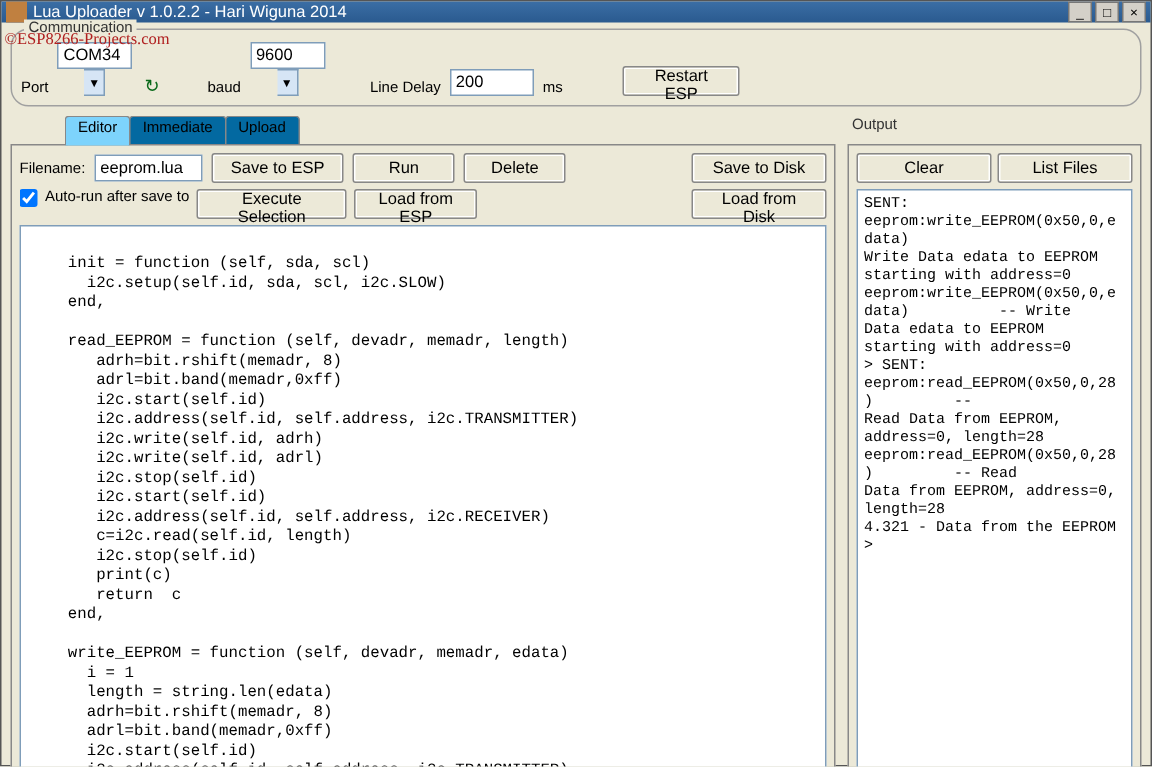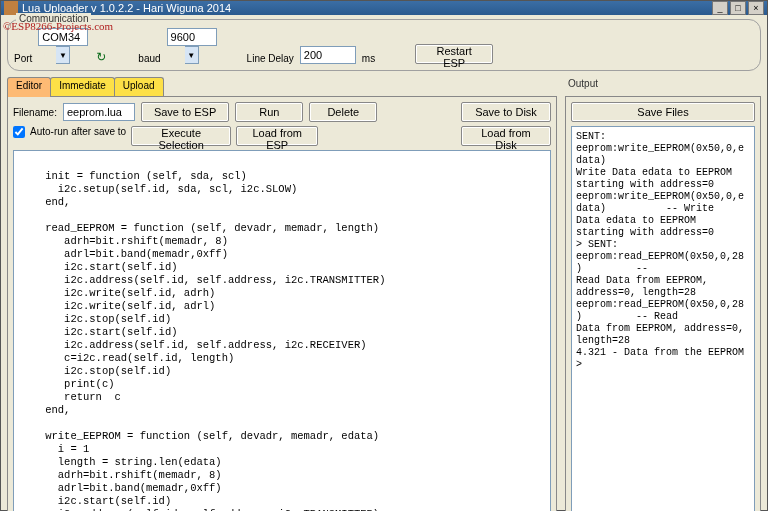--- a/index.html
+++ b/index.html
@@ -19,22 +19,22 @@
 .sel, .txt { border: 1px solid #7f9db9; background: #fff; height: 18px; font-size: 11px; padding: 0 3px; }
 .combo { display: inline-flex; align-items: center; flex-direction: column; }
 .combo .sel { width: 50px; }
 .combo .dbtn { width: 14px; height: 18px; background: #d6e5f5; border: 1px solid #7f9db9; border-left: none; display: flex; align-items: center; justify-content: center; font-size: 8px; cursor: pointer; }
 .refbtn { width: 14px; height: 14px; color: #0a6a1a; font-size: 12px; cursor: pointer; background: none; border: none; }
 .btn { background: #ece9d8; border: 1px solid #888; border-radius: 2px; height: 20px; padding: 0 12px; font-size: 11px; cursor: pointer; box-shadow: inset 0 0 0 1px #fff; }
 .body { flex: 1; display: flex; gap: 8px; }
 .left { flex: 1; display: flex; flex-direction: column; }
 .right { width: 196px; display: flex; flex-direction: column; }
 .tabs { display: flex; height: 20px; }
-.tab { padding: 2px 8px; font-size: 10px; border: 1px solid #888; background: #fde047; border-bottom: none; border-top-left-radius: 3px; border-top-right-radius: 3px; margin-right: -1px; cursor: pointer; }
-.tab.active { background: #fdba74; position: relative; z-index: 2; }
+.tab { padding: 2px 8px; font-size: 10px; border: 1px solid #888; background: #0369a1; border-bottom: none; border-top-left-radius: 3px; border-top-right-radius: 3px; margin-right: -1px; cursor: pointer; }
+.tab.active { background: #7dd3fc; position: relative; z-index: 2; margin-left: 36px; }
 .panel { flex: 1; border: 1px solid #888; background: #ece9d8; padding: 5px; display: flex; flex-direction: column; gap: 4px; margin-top: -1px; }
 .toolbar { display: flex; align-items: center; gap: 6px; }
 .toolbar .btn { min-width: 68px; }
 .toolbar2 { display: flex; gap: 5px; }
 .cbx { width: 12px; height: 12px; }
 .codearea { flex: 1; background: #fff; border: 1px solid #7f9db9; padding: 6px; font-family: 'Courier New', monospace; font-size: 10.5px; line-height: 13px; white-space: pre; overflow: auto; color: #000; }
 .outpanel { flex: 1; border: 1px solid #888; background: #ece9d8; padding: 5px; display: flex; flex-direction: column; gap: 4px; }
 .outbtns { display: flex; gap: 4px; }
 .outbtns .btn { flex: 1; min-width: 0; }
 .outarea { flex: 1; background: #fff; border: 1px solid #7f9db9; padding: 4px; font-family: 'Courier New', monospace; font-size: 10px; line-height: 12px; white-space: pre-wrap; word-break: break-word; overflow: auto; }
@@ -143,21 +143,22 @@
         tmr.wdclr()</div>
         </div>
       </div>
 
       <div class="right">
         <div class="grpbox" style="height:19px;padding:0;border:none">
           <span class="legend" style="position:static;background:none">Output</span>
         </div>
         <div class="outpanel">
           <div class="outbtns">
-            <button class="btn">Save Files</button>
+            <button class="btn">Clear</button>
+            <button class="btn">List Files</button>
           </div>
           <div class="outarea">SENT: eeprom:write_EEPROM(0x50,0,edata)
 Write Data edata to EEPROM starting with address=0
 eeprom:write_EEPROM(0x50,0,edata)          -- Write
 Data edata to EEPROM starting with address=0
 &gt; SENT: eeprom:read_EEPROM(0x50,0,28)         --
 Read Data from EEPROM, address=0, length=28
 eeprom:read_EEPROM(0x50,0,28)         -- Read
 Data from EEPROM, address=0, length=28
 4.321 - Data from the EEPROM

